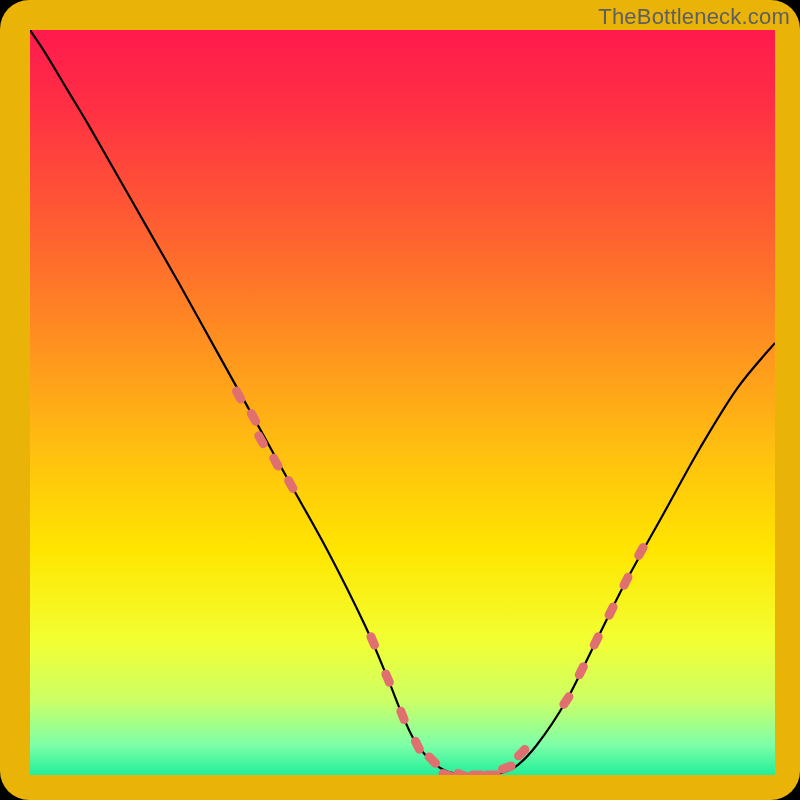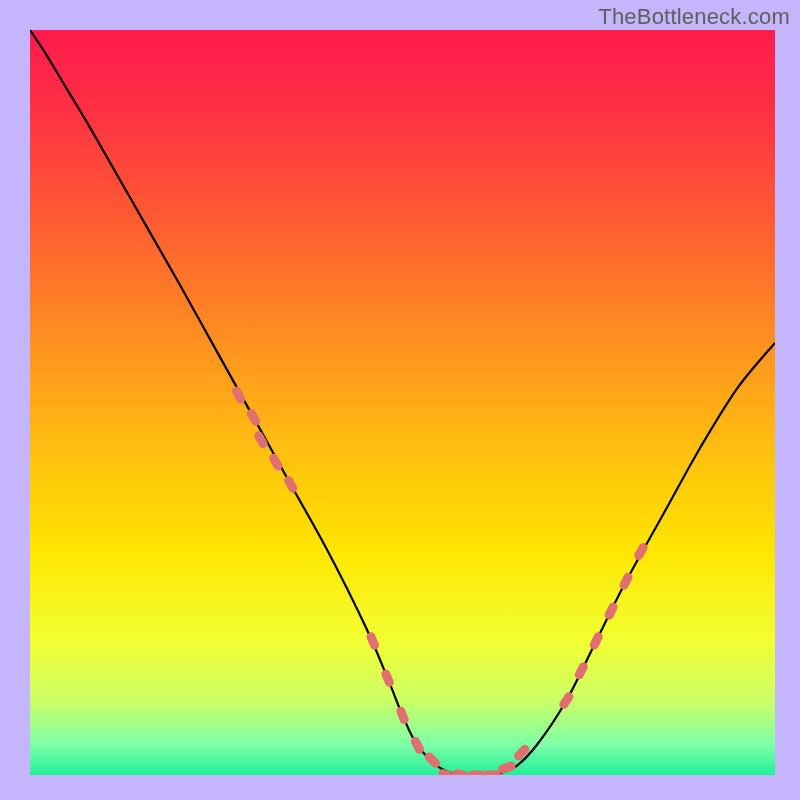--- a/index.html
+++ b/index.html
@@ -10,21 +10,22 @@
     background: #000000;
     overflow: hidden;
     font-family: Arial, Helvetica, sans-serif;
   }
   .frame {
     position: absolute;
     left: 0;
     top: 0;
     width: 800px;
     height: 800px;
-    background: #c4b5fd;
+    background: #eab308;
+    border-radius: 29px;
   }
   .watermark {
     position: absolute;
     top: 4px;
     right: 10px;
     color: #5f5f5f;
     font-size: 22px;
     font-weight: 500;
     letter-spacing: 0.2px;
     user-select: none;

